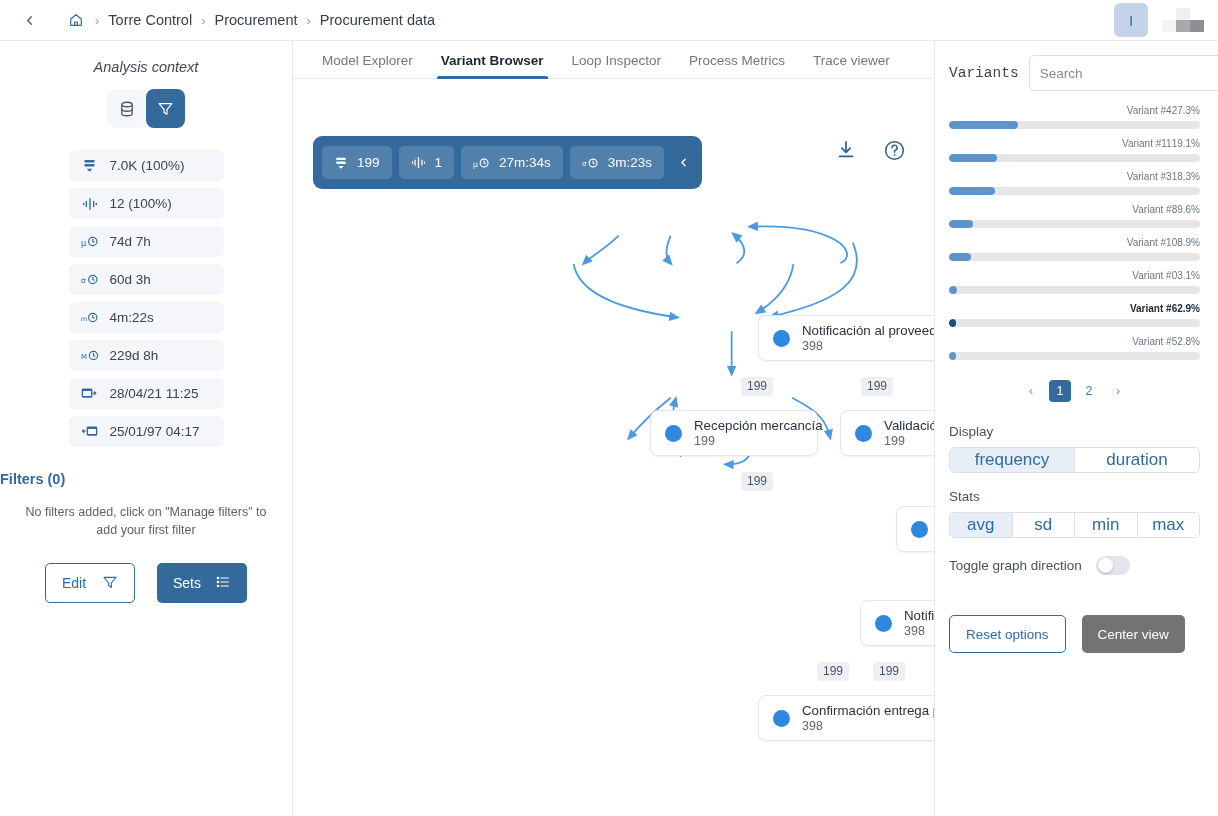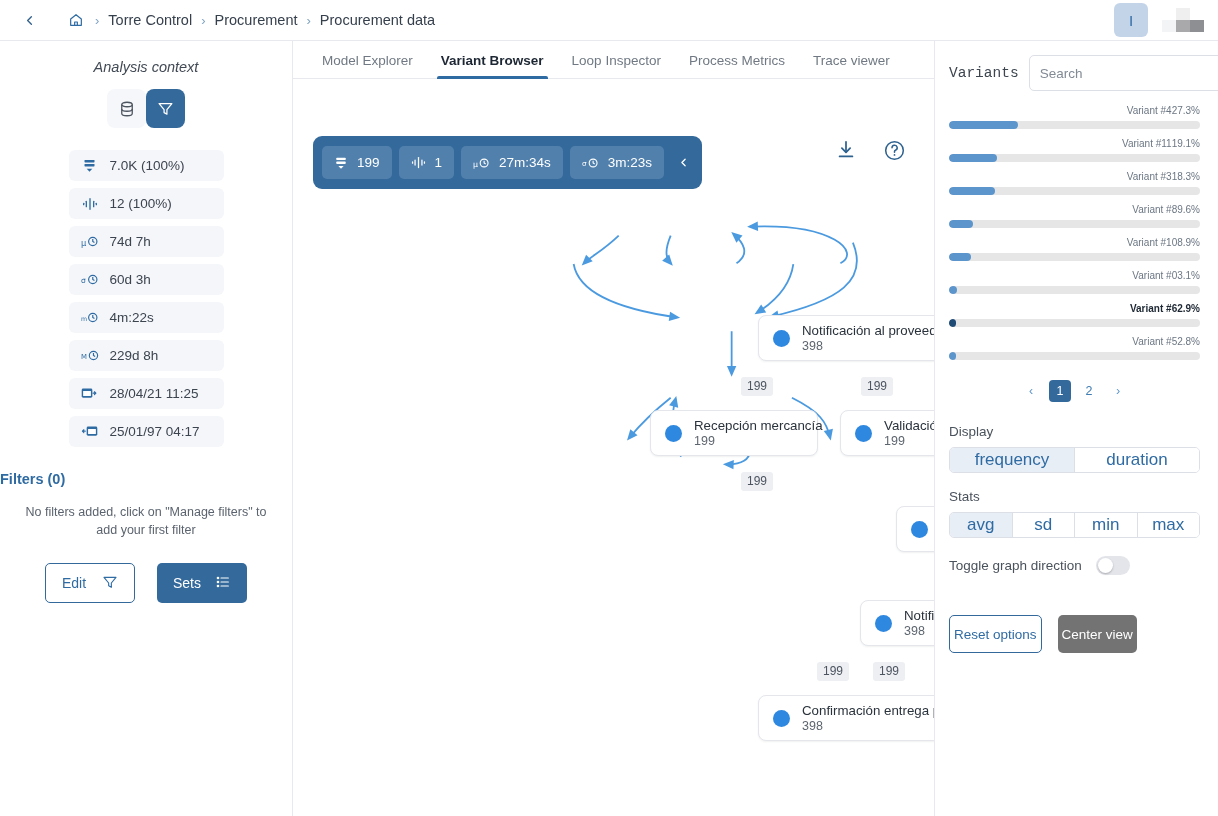--- a/index.html
+++ b/index.html
@@ -413,21 +413,21 @@
     display: flex;
     gap: 16px;
     margin-top: 40px;
     justify-content: flex-start;
   }
   .rbtn {
     height: 38px;
     border-radius: 5px;
     display: flex; align-items: center; justify-content: center;
     font-size: 13.5px;
-    padding: 0 4px;
+    padding: 0 16px;
     cursor: pointer;
   }
   .rbtn.outline { border: 1px solid #33699b; color: #2f6ba3; background: #fff; }
   .rbtn.solid { background: #737373; color: #fff; }
 </style>
 </head>
 <body>
 
 <div id="header">
   <div id="back-chevron">

